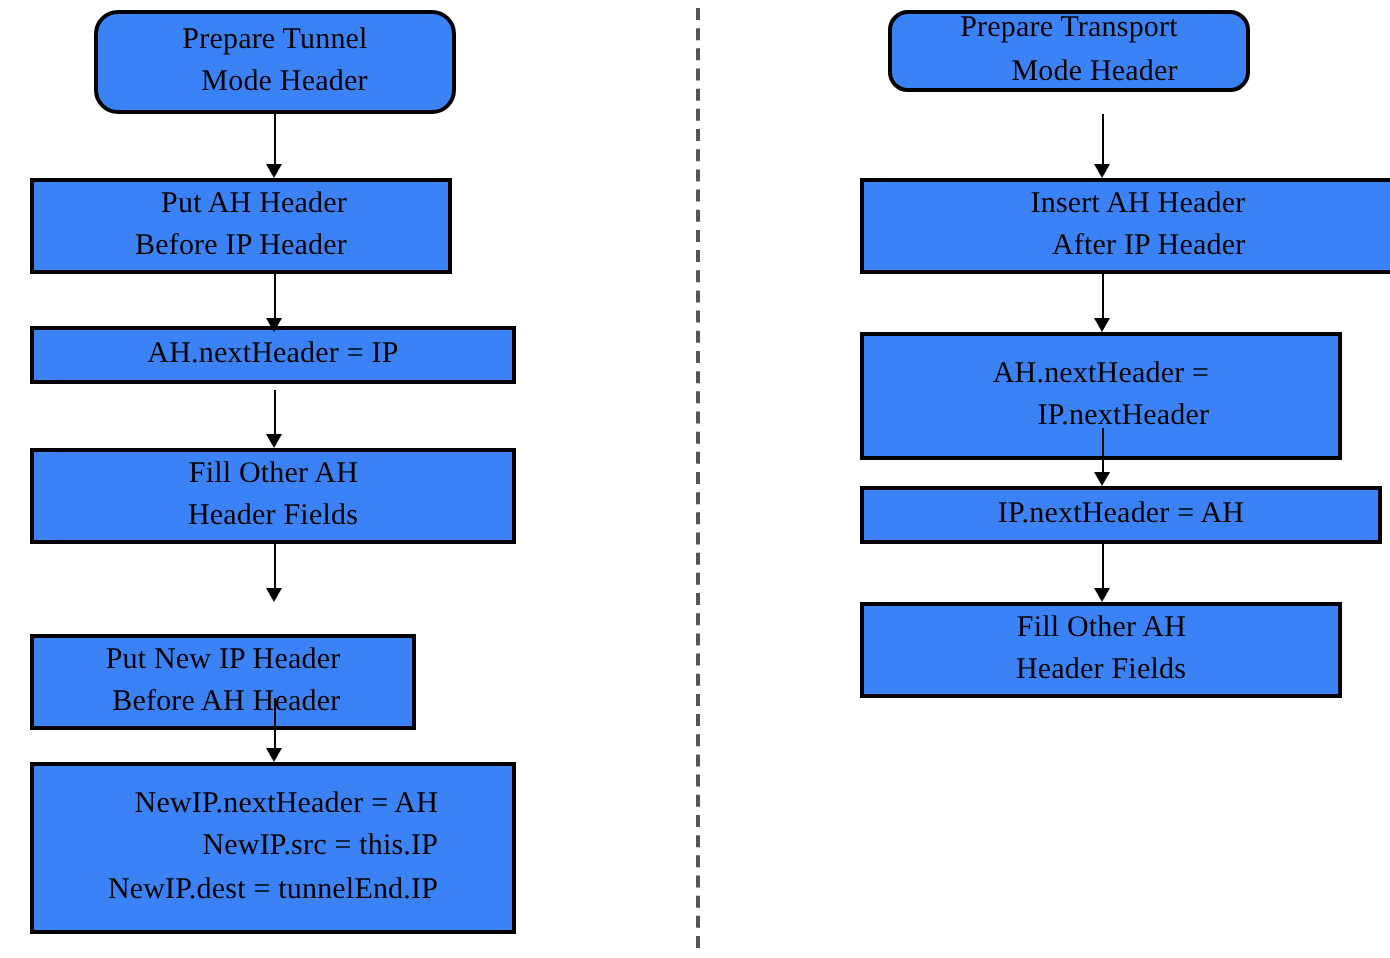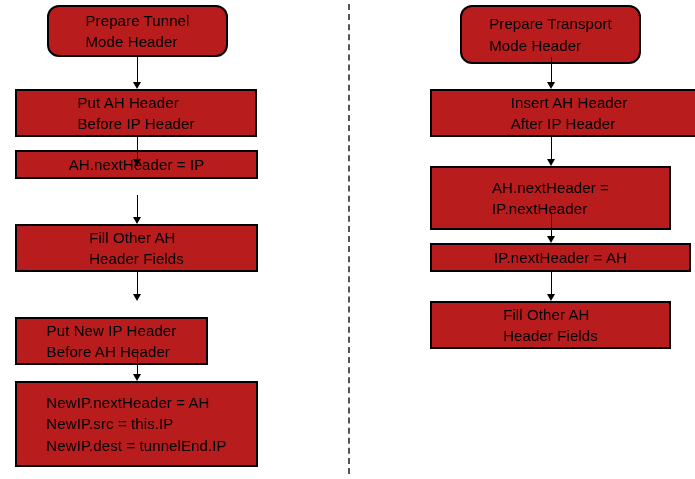--- a/index.html
+++ b/index.html
@@ -15,32 +15,33 @@
     width: 695px;
     height: 479px;
     background: #ffffff;
     overflow: hidden;
   }
 
   
   .node {
     position: absolute;
     box-sizing: border-box;
-    background: #b91c1c;
+    background: #3b82f6;
     border: 2px solid #000000;
     display: flex;
     flex-direction: column;
     align-items: center;
     justify-content: center;
-    text-align: left;
+    text-align: right;
     color: #000000;
     font-size: 15px;
     line-height: 1.42;
     letter-spacing: 0.1px;
     white-space: pre-line;
+    font-family: Liberation Serif, serif;
   }
   .node.terminator {
     border-radius: 12px;
   }
 
   
   .connector {
     position: absolute;
     width: 0;
   }
@@ -69,23 +70,23 @@
   }
 </style>
 </head>
 <body>
 
 <div id="canvas">
 
   <div>
     <div class="node terminator" style="left: 47px; top: 5px; width: 181px; height: 52px;">Prepare Tunnel
 Mode Header</div>
-    <div class="node" style="left: 15px; top: 89px; width: 242px; height: 48px;">Put AH Header
+    <div class="node" style="left: 15px; top: 89px; width: 211px; height: 48px;">Put AH Header
 Before IP Header</div>
-    <div class="node" style="left: 15px; top: 150px; width: 243px; height: 29px;">AH.nextHeader = IP</div>
+    <div class="node" style="left: 15px; top: 163px; width: 243px; height: 29px;">AH.nextHeader = IP</div>
     <div class="node" style="left: 15px; top: 224px; width: 243px; height: 48px;">Fill Other AH
 Header Fields</div>
     <div class="node" style="left: 15px; top: 317px; width: 193px; height: 48px;">Put New IP Header
 Before AH Header</div>
     <div class="node" style="left: 15px; top: 381px; width: 243px; height: 86px;">NewIP.nextHeader = AH
 NewIP.src = this.IP
 NewIP.dest = tunnelEnd.IP</div>
 
     <div class="connector" style="left: 137px; top: 57px; height: 32px;">
         <i class="shaft" style="height: 26px;"></i>
@@ -105,21 +106,21 @@
       </div>
     <div class="connector" style="left: 137px; top: 349px; height: 32px;">
         <i class="shaft" style="height: 26px;"></i>
         <i class="head" style="top: 25px;"></i>
       </div>
   </div>
 
   <div class="divider" style="left: 348px; top: 4px; height: 470px;"></div>
 
   <div>
-    <div class="node terminator" style="left: 460px; top: 5px; width: 181px; height: 59px;">Prepare Transport
+    <div class="node terminator" style="left: 444px; top: 5px; width: 181px; height: 41px; border-radius: 10px;">Prepare Transport
 Mode Header</div>
     <div class="node" style="left: 430px; top: 89px; width: 278px; height: 48px;">Insert AH Header
 After IP Header</div>
     <div class="node" style="left: 430px; top: 166px; width: 241px; height: 64px;">AH.nextHeader =
 IP.nextHeader</div>
     <div class="node" style="left: 430px; top: 243px; width: 261px; height: 29px;">IP.nextHeader = AH</div>
     <div class="node" style="left: 430px; top: 301px; width: 241px; height: 48px;">Fill Other AH
 Header Fields</div>
 
     <div class="connector" style="left: 551px; top: 57px; height: 32px;">

